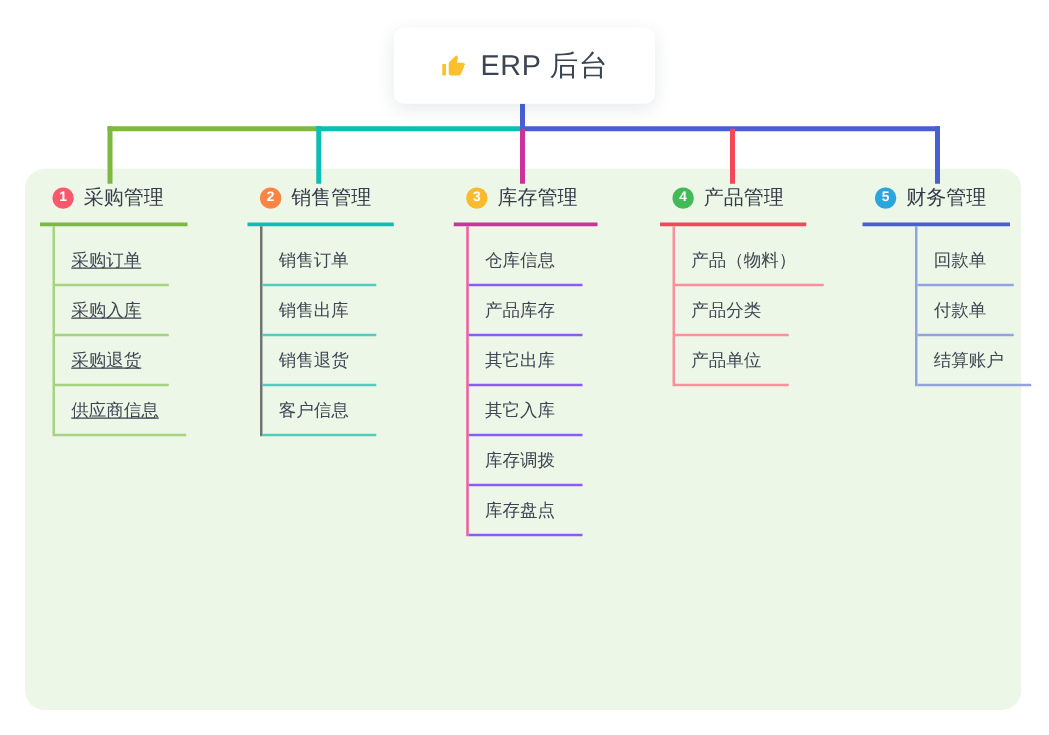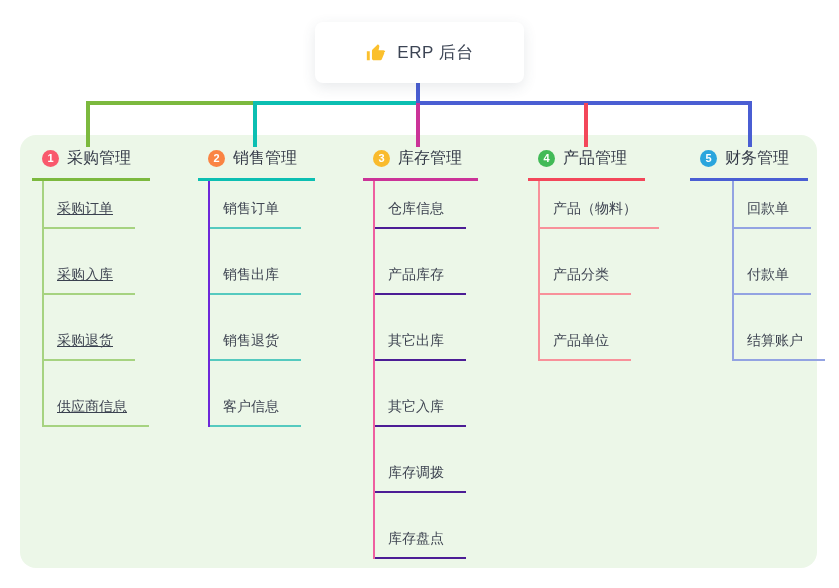--- a/index.html
+++ b/index.html
@@ -10,21 +10,21 @@
   .panel{
     position:absolute;left:20px;top:135px;width:797px;height:433px;
     background:#ecf7e8;border-radius:16px;
   }
   
   .root-card{
     position:absolute;left:315px;top:22px;width:209px;height:61px;
     background:#ffffff;border-radius:8px;
     box-shadow:0 4px 14px rgba(60,70,90,.12);
     display:flex;align-items:center;justify-content:center;gap:10px;
-    font-size:17px;color:#3c4454;letter-spacing:.5px;
+    font-size:23px;color:#3c4454;letter-spacing:.5px;
   }
   .root-card .ico{display:inline-flex;}
   
   .line{position:absolute;}
   .h4{height:4px;} .w4{width:4px;}
   .c-green{background:#7cb93e;} .c-teal{background:#0cbfb2;}
   .c-magenta{background:#cb3398;} .c-red{background:#f3475a;}
   .c-indigo{background:#4a5ed3;}
   
   .branch{position:absolute;top:146px;}
@@ -35,32 +35,32 @@
   }
   .badge{
     width:17px;height:17px;border-radius:50%;flex:0 0 auto;
     display:inline-flex;align-items:center;justify-content:center;
     color:#fff;font-size:11px;font-weight:bold;line-height:1;
   }
   .children{
     list-style:none;margin:0 0 0 10px;padding:0;
   }
   .children li{
-    box-sizing:border-box;height:66px;width:fit-content;
+    box-sizing:border-box;height:40px;width:fit-content;
     display:flex;align-items:flex-end;
     padding:0 22px 9px 13px;font-size:14px;color:#3f4552;white-space:nowrap;
   }
   .children li:first-child{height:48px;}
   
   .b1{left:32px;} .b1 .branch-header{width:108px;border-bottom:3px solid #7cb93e;}
   .b1 .children{border-left:2px solid #a6d380;text-decoration:underline;} .b1 .children li{border-bottom:2px solid #a6d380;}
   .b2{left:198px;} .b2 .branch-header{width:107px;border-bottom:3px solid #0cbfb2;}
-  .b2 .children{border-left:2px solid #6d28d9;font-family:Liberation Serif, serif;} .b2 .children li{border-bottom:2px solid #55cabf;}
+  .b2 .children{border-left:2px solid #737373;font-family:Liberation Serif, serif;} .b2 .children li{border-bottom:2px solid #55cabf;}
   .b3{left:363px;} .b3 .branch-header{width:105px;border-bottom:3px solid #cb3398;}
-  .b3 .children{border-left:2px solid #ee5fa0;} .b3 .children li{border-bottom:2px solid #4c1d95;font-family:Liberation Serif, serif;}
+  .b3 .children{border-left:2px solid #ee5fa0;} .b3 .children li{border-bottom:2px solid #8b5cf6;font-family:Liberation Serif, serif;}
   .b4{left:528px;} .b4 .branch-header{width:107px;border-bottom:3px solid #f3475a;}
   .b4 .children{border-left:2px solid #f8919a;} .b4 .children li{border-bottom:2px solid #f8919a;text-align:center;}
   .b5{left:690px;} .b5 .branch-header{width:108px;border-bottom:3px solid #4a5ed3;}
   .b5 .children{border-left:2px solid #93a3e2;margin-left:42px;} .b5 .children li{border-bottom:2px solid #93a3e2;}
   .bg1{background:#f9596c;} .bg2{background:#fa8443;} .bg3{background:#f9bb2d;}
   .bg4{background:#42ba57;} .bg5{background:#2aa5dd;}
 </style>
 </head>
 <body>
 

